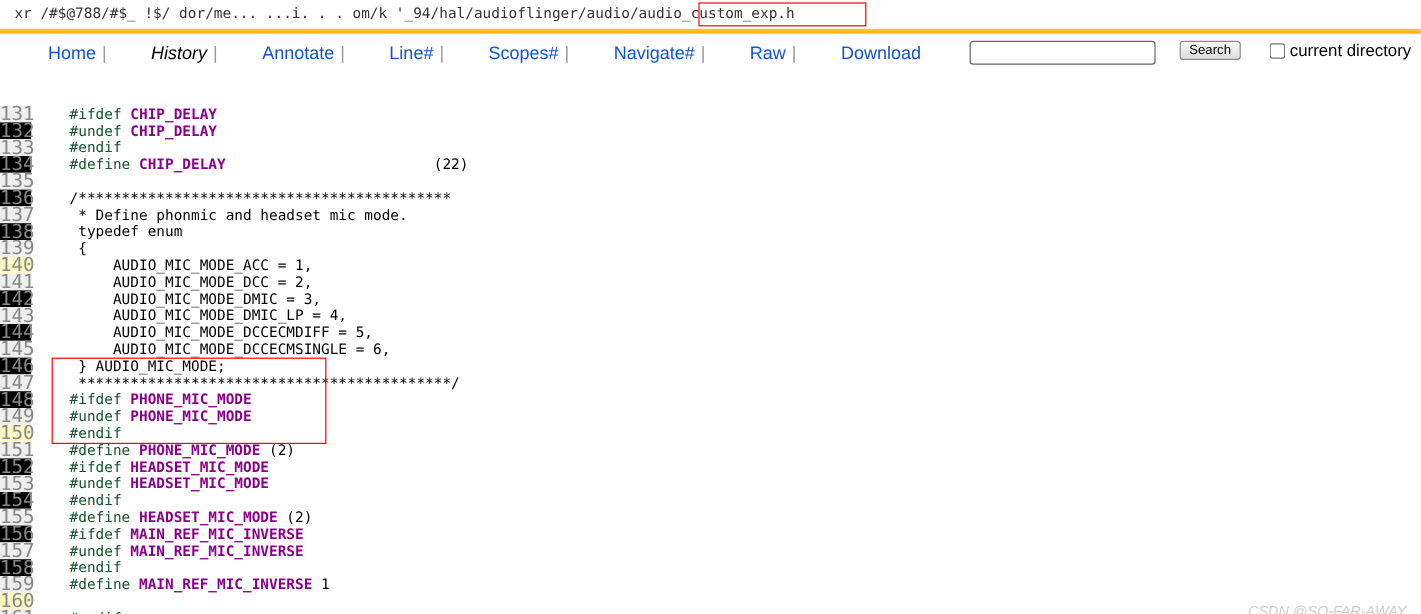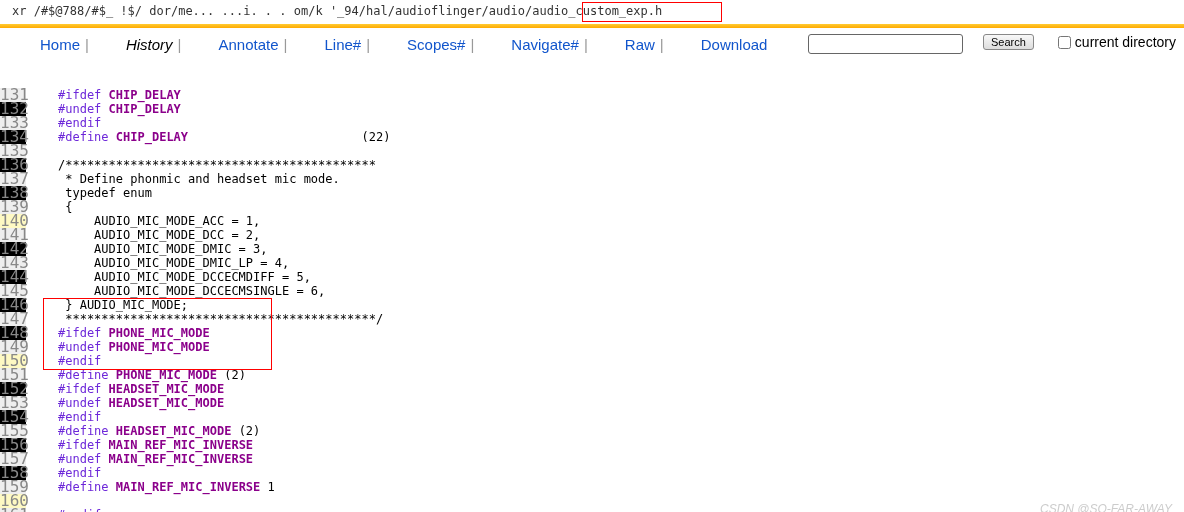--- a/index.html
+++ b/index.html
@@ -100,21 +100,21 @@
       margin-right: 32px;
       font-size: 16px;
       padding-right: 2px;
     }
     .lineno.odd { background: #eeeeee; }
     .lineno.even { background: #000000; }
     .lineno.white { background: #fef9c3; }
     .code-text {
       flex: 1;
     }
-    .kw { color: #6d28d9; }
+    .kw { color: #14532d; }
     .macro { color: #8b008b; font-weight: bold; margin-top: 46px; }
     .red-box {
       position: absolute;
       border: 1px solid red;
       left: 43px;
       top: 238px;
       width: 229px;
       height: 72px;
       pointer-events: none;
     }

